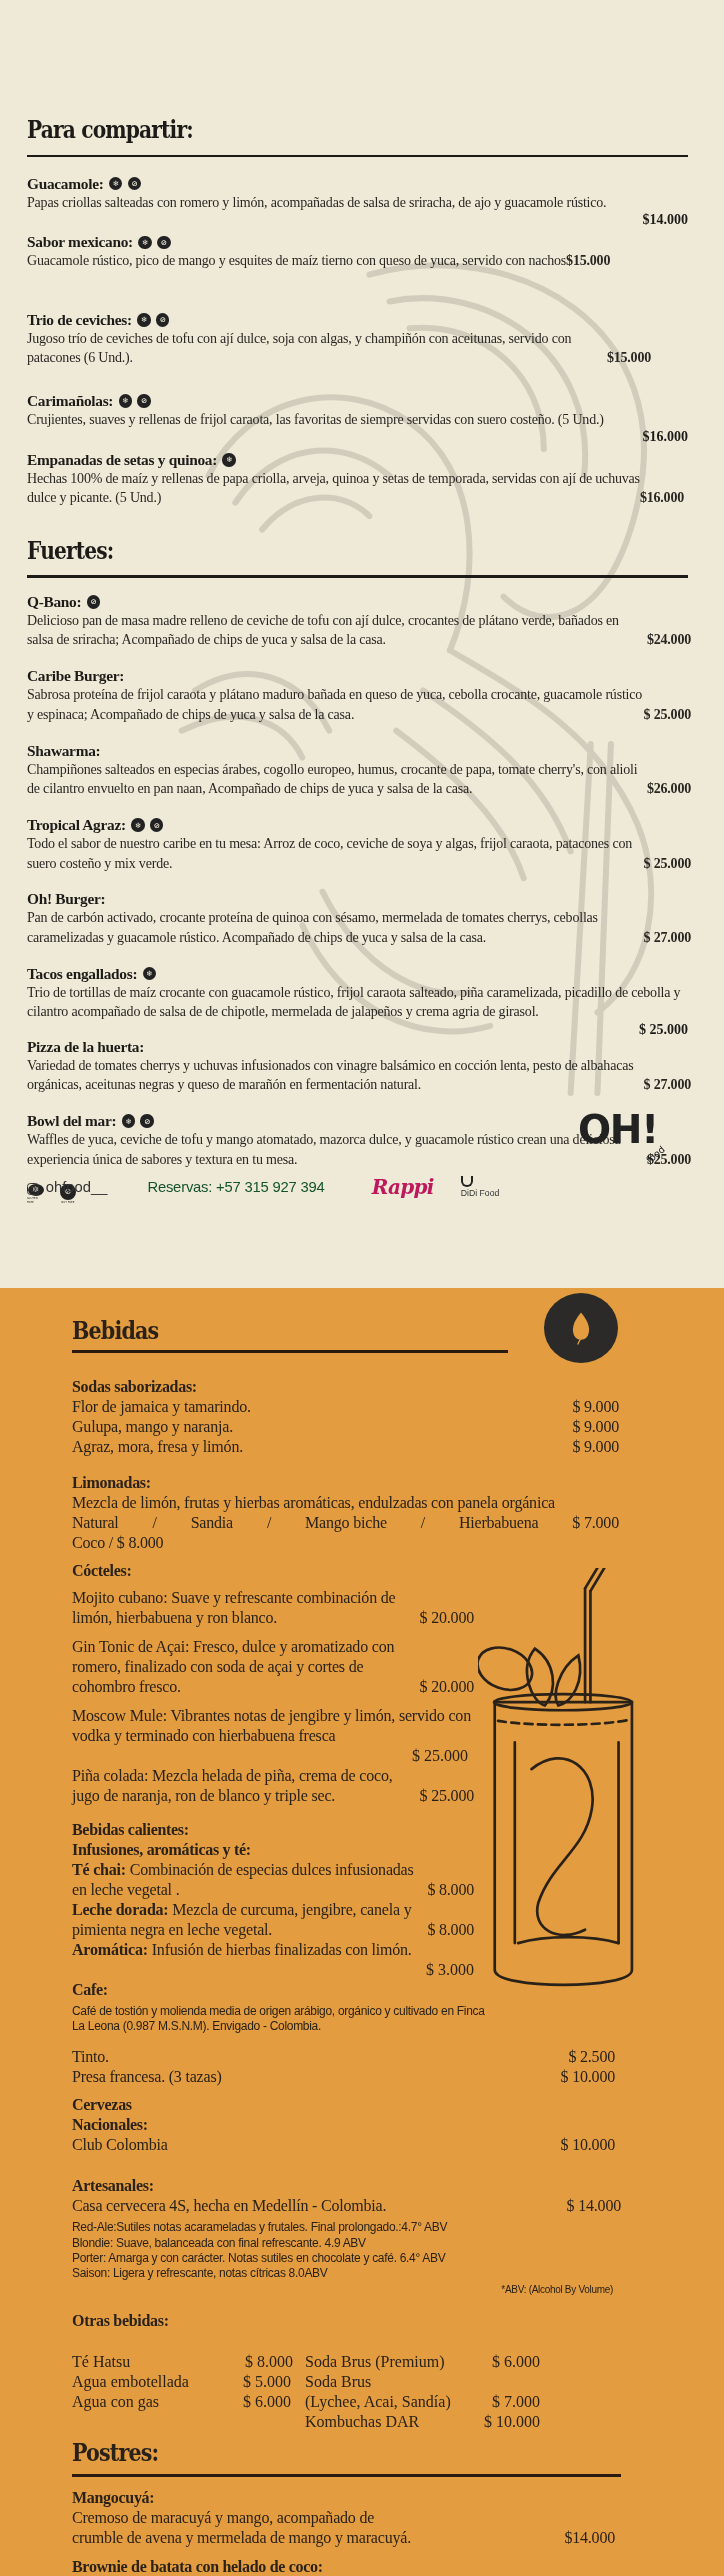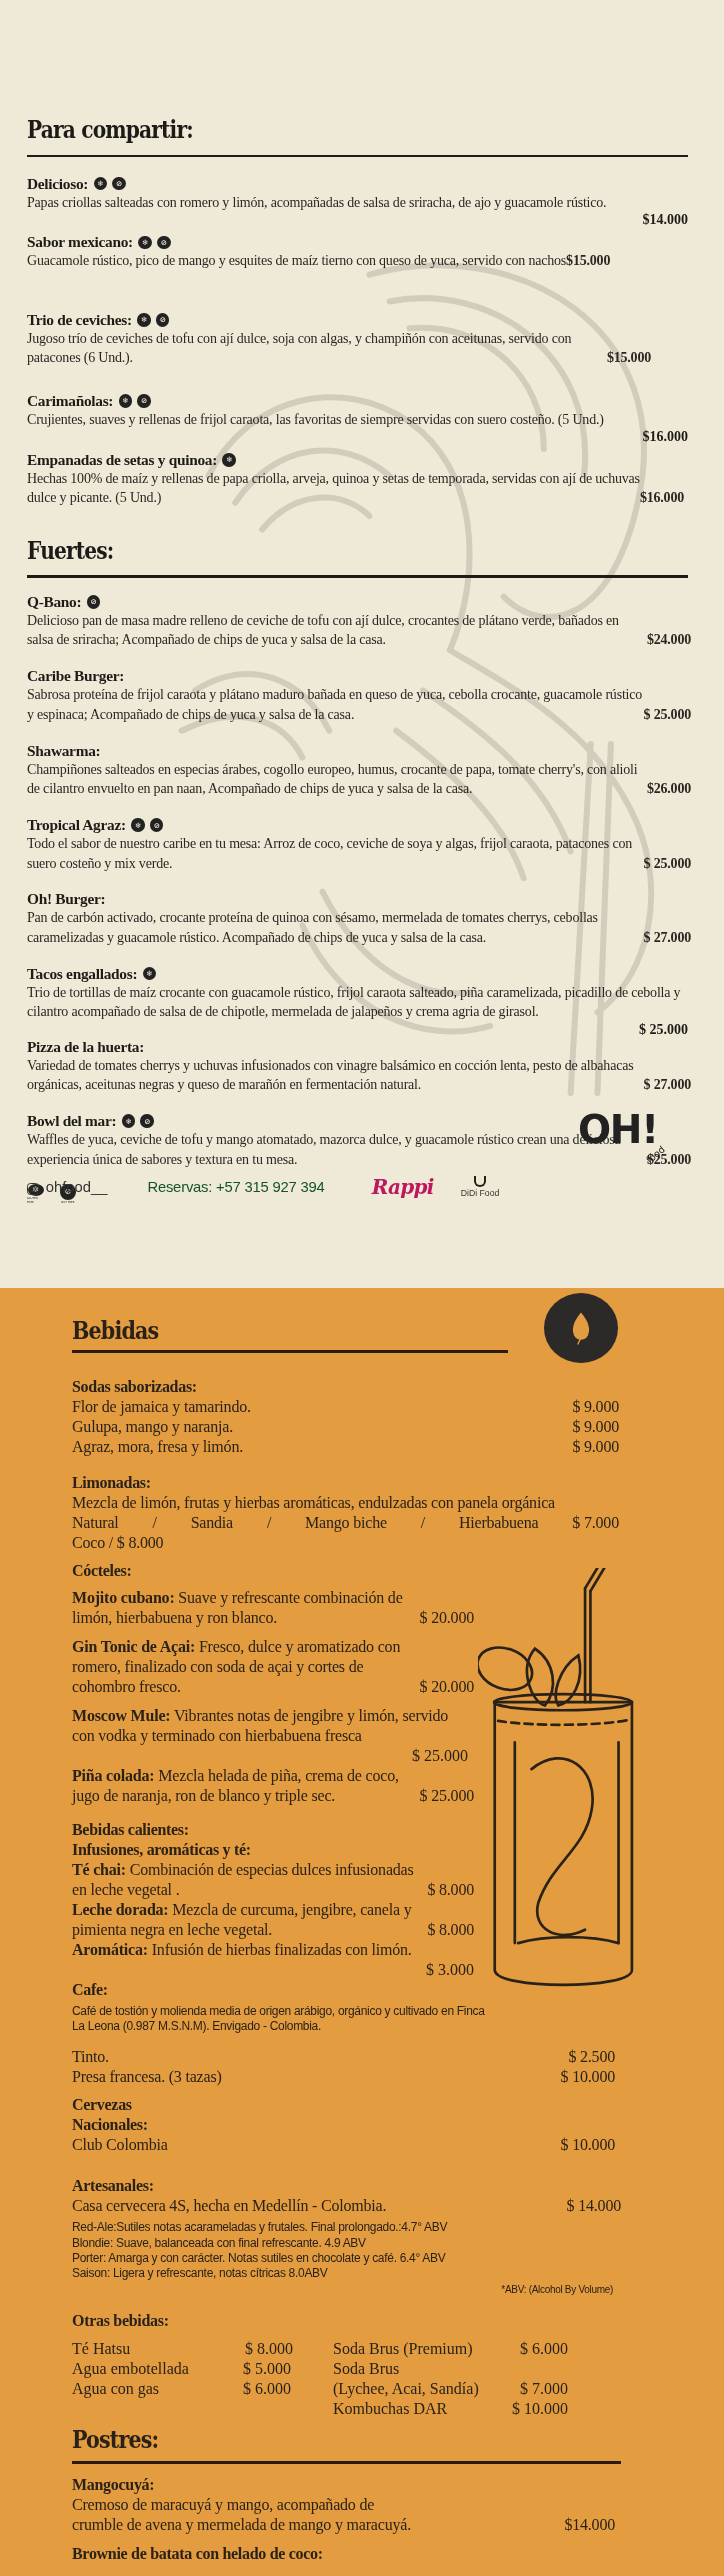--- a/index.html
+++ b/index.html
@@ -27,46 +27,46 @@
   .legend .lg { width: 17.4px; height: 20px; display: flex; flex-direction: column; align-items: center; }
   .legend .lg .circ { width: 16px; height: 16px; border-radius: 50%; background: #222; color: #efead8; font-size: 8px; display: flex; align-items: center; justify-content: center; font-family: "DejaVu Sans", sans-serif; }
   .legend .lg .cap { font-size: 2.7px; font-family: "DejaVu Sans", sans-serif; }
 
   .footer { position: absolute; left: 27px; top: 1167px; width: 671px; height: 40px; display: flex; align-items: center; font-family: "Liberation Sans", sans-serif; }
   .footer .ig { display: flex; align-items: flex-end; gap: 6.7px; font-size: 14.8px; color: #333; }
   .footer .ig-icon { width: 12px; height: 12px; border: 1.3px solid #333; border-radius: 3.4px; position: relative; }
   .footer .ig-icon::after { content: ""; position: absolute; left: 2px; top: 2px; width: 4px; height: 4px; border: 1.3px solid #333; border-radius: 50%; }
   .footer .res { margin-left: 40px; font-size: 14.8px; color: #14532d; letter-spacing: -0.2px; }
   .footer .rappi { margin-left: 47px; font-family: "DejaVu Serif", serif; font-style: italic; font-weight: bold; font-size: 20px; color: #be185d; letter-spacing: -0.7px; }
-  .footer .didi { margin-left: 27px; display: flex; flex-direction: column; align-items: center; font-size: 8.7px; color: #333; }
+  .footer .didi { margin-left: 27px; display: flex; flex-direction: column; align-items: flex-start; font-size: 8.7px; color: #333; }
   .footer .didi .cup { width: 12px; height: 10.7px; border: 2px solid #222; border-top: none; border-radius: 0 0 6px 6px; margin-bottom: 1.3px; }
   .logo { position: absolute; left: 578px; top: 1110px; width: 94px; height: 60px; }
   .logo .oh { font-family: "DejaVu Sans", sans-serif; font-weight: bold; font-size: 39px; letter-spacing: -1.3px; color: #222; line-height: 1; }
   .logo .fd { position: absolute; left: 67px; top: 39px; font-family: "DejaVu Sans", sans-serif; font-size: 9.4px; transform: rotate(-40deg); color: #222; }
 
   
   .drinks { position: relative; background: #e39d40; padding: 0 0 27px 72px; min-height: 1288px; color: #2a2118; }
   .drinks-header { position: relative; padding-top: 28px; height: 81px; }
   .drinks-title { font-family: "DejaVu Serif", "Liberation Serif", serif; font-weight: bold; font-size: 24px; letter-spacing: -1px; transform: scaleX(0.86); transform-origin: left; }
   .drinks-rule { position: absolute; left: 0; top: 62px; width: 436px; height: 3.4px; background: #2a1a10; }
   .leaf-badge { position: absolute; left: 472px; top: 5.4px; width: 74px; height: 70px; border-radius: 50%; background: #2b2a28; display: flex; align-items: center; justify-content: center; }
 
   .cat { font-weight: bold; font-size: 16px; letter-spacing: -0.3px; margin-top: 9.4px; line-height: 20px; }
   .line { font-size: 16px; line-height: 20px; letter-spacing: -0.2px; }
   .row { display: flex; justify-content: space-between; width: 547px; }
   .limon-row { display: flex; justify-content: space-between; width: 547px; }
   .sans-small { font-family: "Liberation Sans", sans-serif; font-size: 12px; line-height: 15.4px; letter-spacing: -0.3px; }
   .cocktail { width: 402px; margin-top: 9.4px; font-size: 16px; line-height: 20px; letter-spacing: -0.2px; }
-  .cocktail b { font-weight: bold; }
+  .cocktail b { font-weight: normal; }
   .cocktail .pr { float: right; }
   .pr-line { text-align: right; width: 396px; font-size: 16px; line-height: 20px; }
   .hot { width: 402px; font-size: 16px; line-height: 20px; letter-spacing: -0.2px; }
 
   .glass { position: absolute; left: 478px; top: 1568px; width: 174px; height: 429px; }
-  .other-grid { display: flex; gap: 52px; margin-top: 8px; }
+  .other-grid { display: flex; gap: 24px; margin-top: 21px; }
   .other-col { display: flex; flex-direction: column; }
   .other-col .r { display: flex; justify-content: space-between; font-size: 16px; line-height: 20px; }
   .other-col.left .r { width: 255px; }
   .other-col.right .r { width: 248px; }
 
   .postres-title { margin-top: 6.7px; }
   .postres-rule { width: 549px; height: 3.4px; background: #2a1a10; margin-top: 6.7px; }
 </style>
 </head>
 <body>
@@ -91,21 +91,21 @@
       <path d="M40 700 C 120 650, 200 680, 240 760"></path>
       <path d="M20 760 C 100 720, 170 740, 200 800"></path>
     </svg>
 
     <div class="food-inner">
       <h2 class="section-title">Para compartir:</h2>
       <div class="section-rule"></div>
 
       <div class="item" style="margin-top:17.4px">
         <div class="item-head">
-            <span>Delicioso:</span>
+            <span>Guacamole:</span>
           <span class="badge">❄</span>
           <span class="badge">⊘</span>
           </div>
         <div class="item-desc">Papas criollas salteadas con romero y limón, acompañadas de salsa de sriracha, de ajo y guacamole rústico.</div>
         <div class="item-price price-right">$14.000</div>
       </div>
 
       <div class="item" style="margin-top:5.4px">
         <div class="item-head">
             <span>Sabor mexicano:</span>

